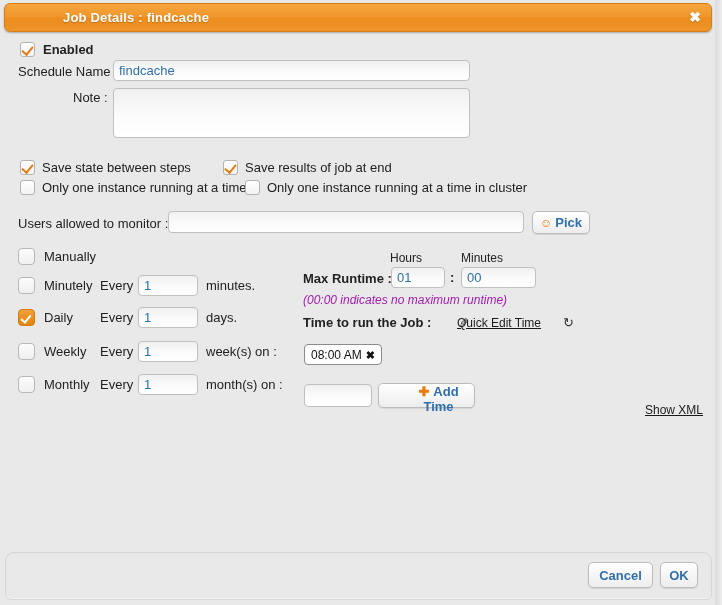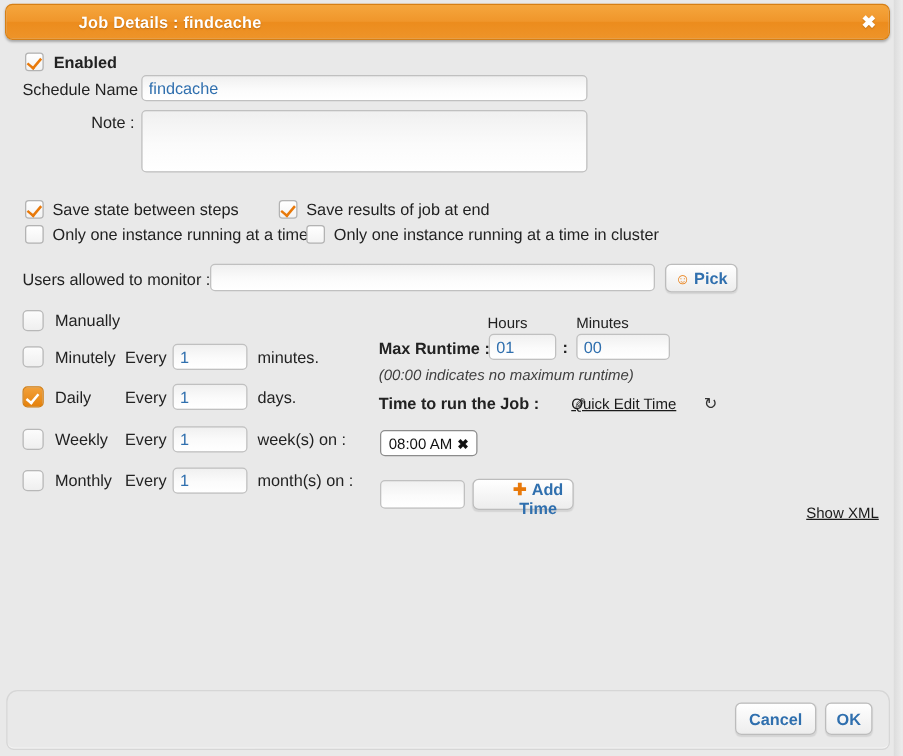--- a/index.html
+++ b/index.html
@@ -188,21 +188,21 @@
 
   
   .hdr-hours { position: absolute; left: 390px; top: 251px; font-size: 12px; color: #222; }
   .hdr-minutes { position: absolute; left: 461px; top: 251px; font-size: 12px; color: #222; }
   .lbl-maxrt { position: absolute; left: 303px; top: 271px; font-size: 13px; font-weight: bold; }
   .in-hours { position: absolute; left: 391px; top: 267px; width: 54px; height: 21px; }
   .colon { position: absolute; left: 450px; top: 270px; font-size: 13px; font-weight: bold; }
   .in-minutes { position: absolute; left: 461px; top: 267px; width: 75px; height: 21px; }
   .note-maxrt {
     position: absolute; left: 303px; top: 293px;
-    font-size: 12px; font-style: italic; color: #404040;
+    font-size: 12px; font-style: italic; color: #a21caf;
   }
   .lbl-timerun { position: absolute; left: 303px; top: 315px; font-size: 13px; font-weight: bold; }
   .link-quick {
     position: absolute; left: 457px; top: 316px;
     font-size: 12px; color: #1b1b1b; text-decoration: underline;
     cursor: pointer; white-space: nowrap;
   }
   .link-repeat {
     position: absolute; left: 561px; top: 316px;
     font-size: 12px; color: #1b1b1b; text-decoration: underline;
@@ -229,21 +229,21 @@
     white-space: nowrap;
     cursor: pointer;
   }
   .time-tag .x {
     margin-left: 4px; font-weight: bold; font-size: 11px; color: #111;
     cursor: pointer;
   }
   .in-addtime { position: absolute; left: 304px; top: 384px; width: 68px; height: 23px; }
   .btn-addtime {
     position: absolute; left: 378px; top: 383px;
-    width: 81px; height: 25px; padding-left: 24px;
+    width: 97px; height: 25px; padding-left: 24px;
   }
   .btn-addtime .plus { color: #e8790a; margin-right: 4px; font-weight: bold; }
   .link-xml {
     position: absolute; left: 645px; top: 403px;
     font-size: 12px; color: #1b1b1b; text-decoration: underline;
     cursor: pointer;
   }
 
   
   .footer {

